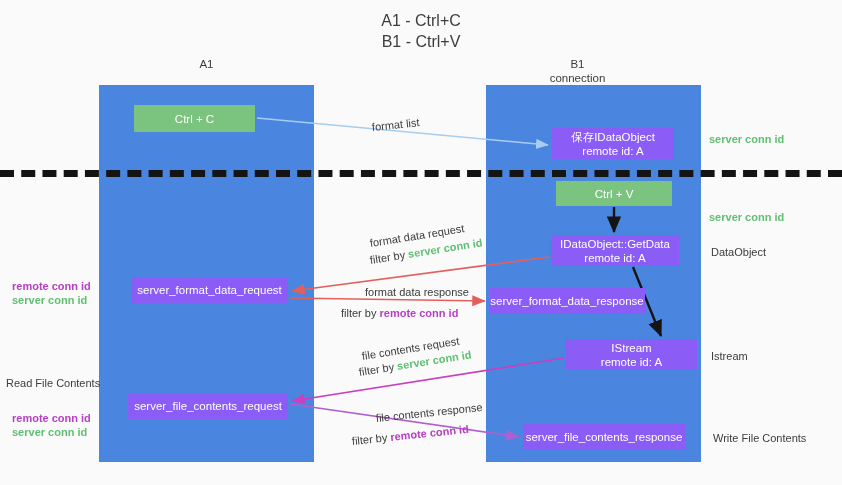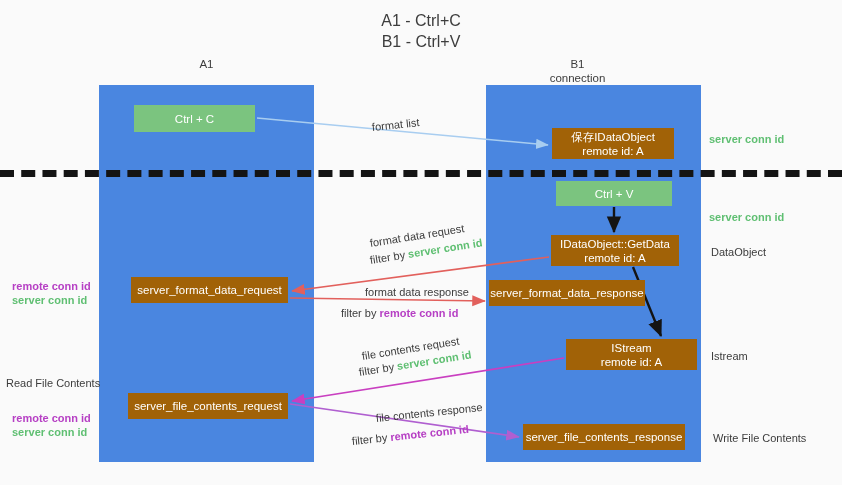--- a/index.html
+++ b/index.html
@@ -60,30 +60,30 @@
     display: flex;
     flex-direction: column;
     align-items: center;
     justify-content: center;
     color: #ffffff;
     font-size: 11.5px;
     line-height: 14px;
     text-align: center;
     white-space: nowrap;
   }
-  .box.orange { background: #a16207; text-align: right; }
+  .box.orange { background: #8b5cf6; text-align: right; }
   .box.green  { background: #7bc47f; }
 
   .b-ctrlc   { left: 134px; top: 105px;  width: 121px; height: 27px; }
   .b-save    { left: 552px; top: 128px;  width: 122px; height: 31px; }
   .b-ctrlv   { left: 556px; top: 181px;  width: 116px; height: 25px; }
   .b-getdata { left: 551px; top: 235px;  width: 128px; height: 31px; }
   .b-istream { left: 566px; top: 339px;  width: 131px; height: 31px; }
   .b-fdreq   { left: 131px; top: 277px;  width: 157px; height: 26px; }
-  .b-fdres   { left: 489px; top: 280px;  width: 156px; height: 26px; }
+  .b-fdres   { left: 489px; top: 288px;  width: 156px; height: 26px; }
   .b-fcreq   { left: 128px; top: 393px;  width: 160px; height: 26px; }
   .b-fcres   { left: 523px; top: 424px;  width: 162px; height: 26px; }
 
   .lbl {
     position: absolute;
     font-size: 11px;
     color: #3c3c3c;
     white-space: nowrap;
     line-height: 15px;
   }

